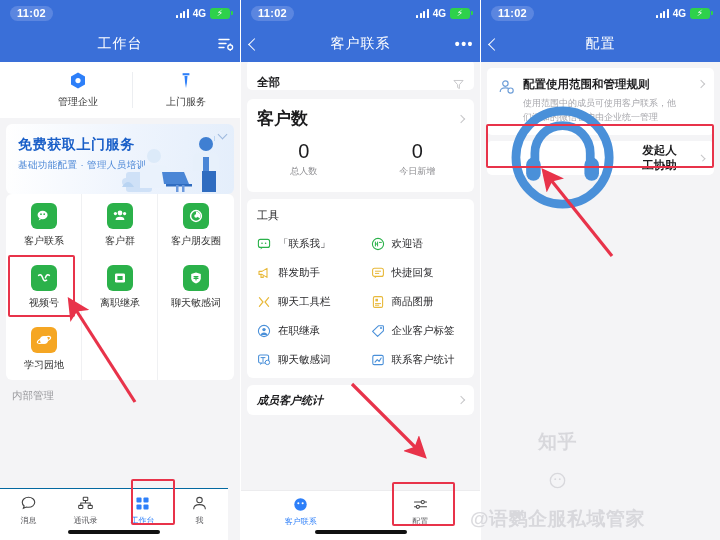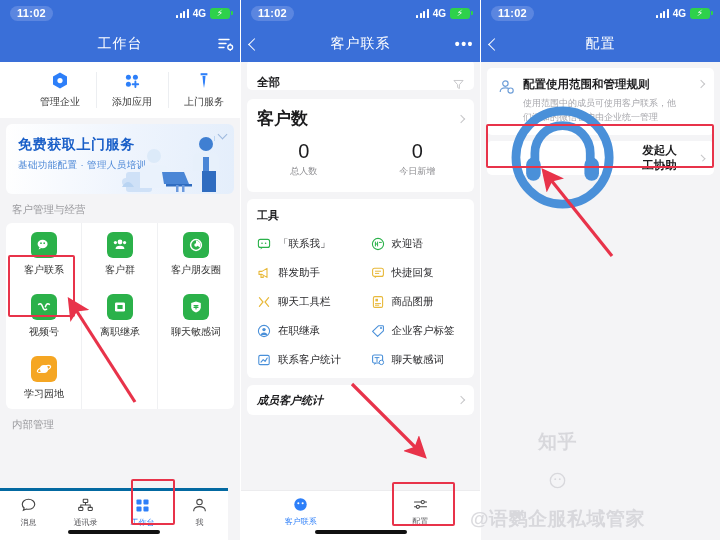--- a/index.html
+++ b/index.html
@@ -169,21 +169,21 @@
     border-radius: 6px;
     display: flex; align-items: center; justify-content: center;
   }
   .app-label { font-size: 10px; color: #333; }
 
   
   .tabbar {
     position: absolute; left: 0; right: 12px; bottom: 0;
     height: 52px;
     background: #fff;
-    border-top: 3px solid #0369a1;
+    border-top: 1px solid #0369a1;
     display: flex;
     align-items: flex-start;
     padding-top: 6px;
   }
   .tab {
     flex: 1;
     display: flex; flex-direction: column;
     align-items: center; justify-content: center;
     gap: 3px;
   }
@@ -218,21 +218,21 @@
     width: 6px; height: 6px;
     border-right: 1.3px solid #c6c6c8; border-bottom: 1.3px solid #c6c6c8;
     transform: rotate(-45deg);
     margin-left: auto;
   }
   .stat-nums { display: flex; padding: 10px 0 14px 0; }
   .stat-cell { flex: 1; text-align: center; }
   .stat-cell .n { font-size: 20px; color: #1c1c1e; font-weight: normal; line-height: 1.1; }
   .stat-cell .l { font-size: 9px; color: #8a8a8e; margin-top: 3px; }
 
-  .tools-title { font-size: 11px; color: #1c1c1e; font-weight: bold; padding: 9px 10px 6px 10px; }
+  .tools-title { font-size: 11px; color: #1c1c1e; font-weight: normal; padding: 9px 10px 6px 10px; }
   .tools-grid { display: flex; flex-wrap: wrap; padding-bottom: 4px; }
   .tool-cell {
     width: 50%;
     height: 29px;
     display: flex; align-items: center; gap: 7px;
     padding-left: 10px;
   }
   .tool-cell .ti { width: 14px; height: 14px; flex: 0 0 14px; }
   .tool-cell .tl { font-size: 10.5px; color: #2b2b2e; }
 
@@ -339,29 +339,20 @@
 
     <div class="scroll">
 
       <div class="quick-row">
         <div class="quick-cell">
           <svg width="20" height="20" viewBox="0 0 20 20">
             <path d="M10 1.6 17 5.6v8L10 17.6 3 13.6v-8z" fill="#2d7ff9"></path>
             <circle cx="10" cy="9.6" r="2.6" fill="#fff"></circle>
           </svg>
           <span class="quick-label">管理企业</span>
-        </div>
-        <div class="quick-cell">
-          <svg width="20" height="20" viewBox="0 0 20 20">
-            <circle cx="6.4" cy="6.2" r="2.5" fill="#2d7ff9"></circle>
-            <circle cx="13.4" cy="6.2" r="2.5" fill="#2d7ff9"></circle>
-            <circle cx="6.4" cy="13.2" r="2.5" fill="#2d7ff9"></circle>
-            <path d="M13.4 10.4v5.6M10.6 13.2h5.6" stroke="#2d7ff9" stroke-width="1.9" stroke-linecap="round"></path>
-          </svg>
-          <span class="quick-label">添加应用</span>
         </div>
         <div class="quick-cell">
           <svg width="20" height="20" viewBox="0 0 20 20">
             <path d="M6.6 2.2h6.8v2.1H6.6z" fill="#2d7ff9"></path>
             <path d="M8.5 5.1h3l-.6 6.6L10 17l-.9-5.3z" fill="#2d7ff9"></path>
           </svg>
           <span class="quick-label">上门服务</span>
         </div>
       </div>
 
@@ -380,21 +371,20 @@
           <circle cx="86" cy="12" r="7" fill="#3f7fd2"></circle>
           <path d="M79 21h14a6 6 0 0 1 6 6v12H73V27a6 6 0 0 1 6-6z" fill="#e7f0fb"></path>
           <rect x="83" y="25" width="6" height="35" fill="#4a86d6"></rect>
           <rect x="82" y="39" width="14" height="21" fill="#2f6cc0"></rect>
           <path d="M94 4h1v5h-1z" fill="#bcd5f2"></path>
           <circle cx="6" cy="50" r="4" fill="#cfe1f7"></circle>
           <path d="M2 55q6-10 12 0" fill="#b9d4f2"></path>
         </svg>
       </div>
 
-      <div class="section-title">客户管理与经营</div>
 
       <div class="card" style="margin:0 6px;">
         <div class="app-grid">
 
           <div class="app-cell">
             <span class="app-icon" style="background:#2BB14A">
               <svg width="16" height="16" viewBox="0 0 16 16">
                   <ellipse cx="6.6" cy="7" rx="5" ry="4.2" fill="#fff"></ellipse>
                   <path d="M3.6 10.3 2.6 12.4l2.4-1.1z" fill="#fff"></path>
                   <circle cx="5" cy="6.2" r=".85" fill="#2BB14A"></circle>
@@ -632,34 +622,34 @@
           <div class="tool-cell">
             <svg class="ti" viewBox="0 0 14 14">
               <path d="M7.4 1.8h4.2q.8 0 .8.8v4.2L6.6 12.4 1.6 7.4z" fill="none" stroke="#4A90D9" stroke-width="1.1" stroke-linejoin="round"></path>
               <circle cx="10" cy="4" r="1" fill="#4A90D9"></circle>
             </svg>
             <span class="tl">企业客户标签</span>
           </div>
 
           <div class="tool-cell">
             <svg class="ti" viewBox="0 0 14 14">
-              <rect x="1.8" y="2.4" width="10.4" height="9.2" rx="1.4" fill="none" stroke="#4A90D9" stroke-width="1.1"></rect>
-              <path d="M4 9.2 6.2 6.6l1.9 1.8L10.2 5" fill="none" stroke="#4A90D9" stroke-width="1.1" stroke-linecap="round" stroke-linejoin="round"></path>
-            </svg>
-            <span class="tl">联系客户统计</span>
-          </div>
-
-          <div class="tool-cell">
-            <svg class="ti" viewBox="0 0 14 14">
               <rect x="1.6" y="2" width="10" height="8" rx="1.6" fill="none" stroke="#4A90D9" stroke-width="1.1"></rect>
               <path d="M3.6 10 2.8 12.2 5.4 10z" fill="#4A90D9"></path>
               <path d="M4 4.6h4M6 4.6v4" stroke="#4A90D9" stroke-width="1" stroke-linecap="round"></path>
               <circle cx="10.4" cy="9.4" r="2.2" fill="#fff" stroke="#4A90D9" stroke-width="1"></circle>
             </svg>
             <span class="tl">聊天敏感词</span>
+          </div>
+
+          <div class="tool-cell">
+            <svg class="ti" viewBox="0 0 14 14">
+              <rect x="1.8" y="2.4" width="10.4" height="9.2" rx="1.4" fill="none" stroke="#4A90D9" stroke-width="1.1"></rect>
+              <path d="M4 9.2 6.2 6.6l1.9 1.8L10.2 5" fill="none" stroke="#4A90D9" stroke-width="1.1" stroke-linecap="round" stroke-linejoin="round"></path>
+            </svg>
+            <span class="tl">联系客户统计</span>
           </div>
         </div>
       </div>
 
       <div class="card">
         <div class="row-link">
           <span class="rl">成员客户统计</span>
           <span class="chev-r"></span>
         </div>
       </div>

